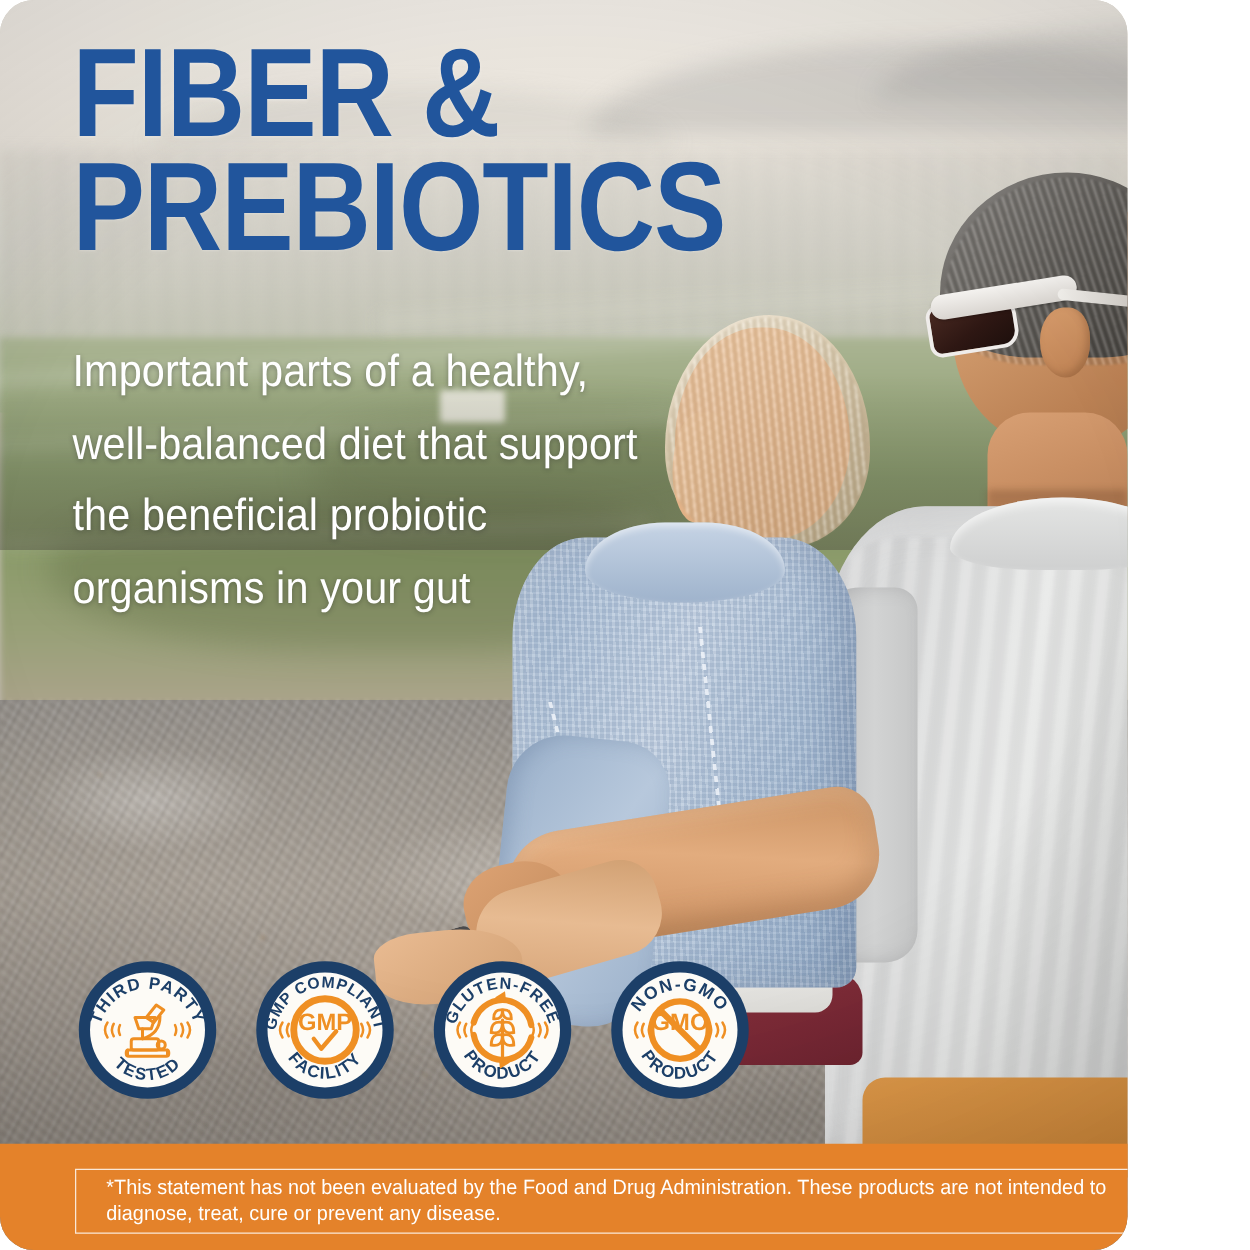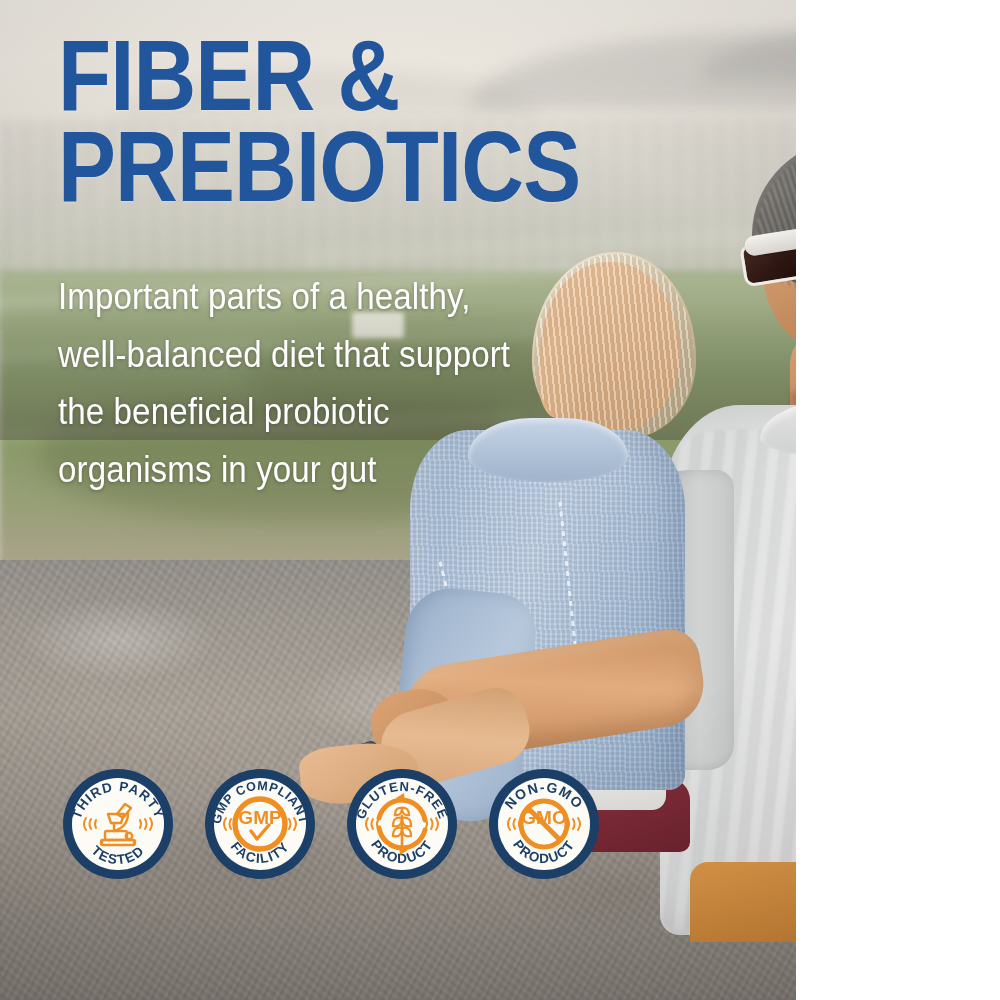--- a/index.html
+++ b/index.html
@@ -8,24 +8,25 @@
   html, body {
     width: 1000px;
     height: 1000px;
     overflow: hidden;
     background: #ffffff;
     font-family: "Liberation Sans", "DejaVu Sans", sans-serif;
   }
 
   #poster {
     position: relative;
-    width: 796px;
+    width: 902px;
     height: 1000px;
     overflow: hidden;
     background: #c9c3b8;
+    border-radius: 27px;
   }
 
   
   .photo {
     position: absolute;
     inset: 0;
     overflow: hidden;
   }
 
   
@@ -674,14 +675,19 @@
         </g>
         <g stroke="#ef8f23" stroke-width="2" stroke-linecap="round" fill="none">
           <path d="M90 50 q4 6 0 12"></path>
           <path d="M85 51 q3 5 0 10"></path>
           <path d="M80 52 q2 4 0 8"></path>
         </g>
       </svg>
     </div>
   </div>
 
+  <div class="disclaimer-bar">
+    <div class="disclaimer-box">
+      <span class="disclaimer-text">*This statement has not been evaluated by the Food and Drug Administration. These products are not intended to diagnose, treat, cure or prevent any disease.</span>
+    </div>
+  </div>
 
 </div>
 
 </body></html>

